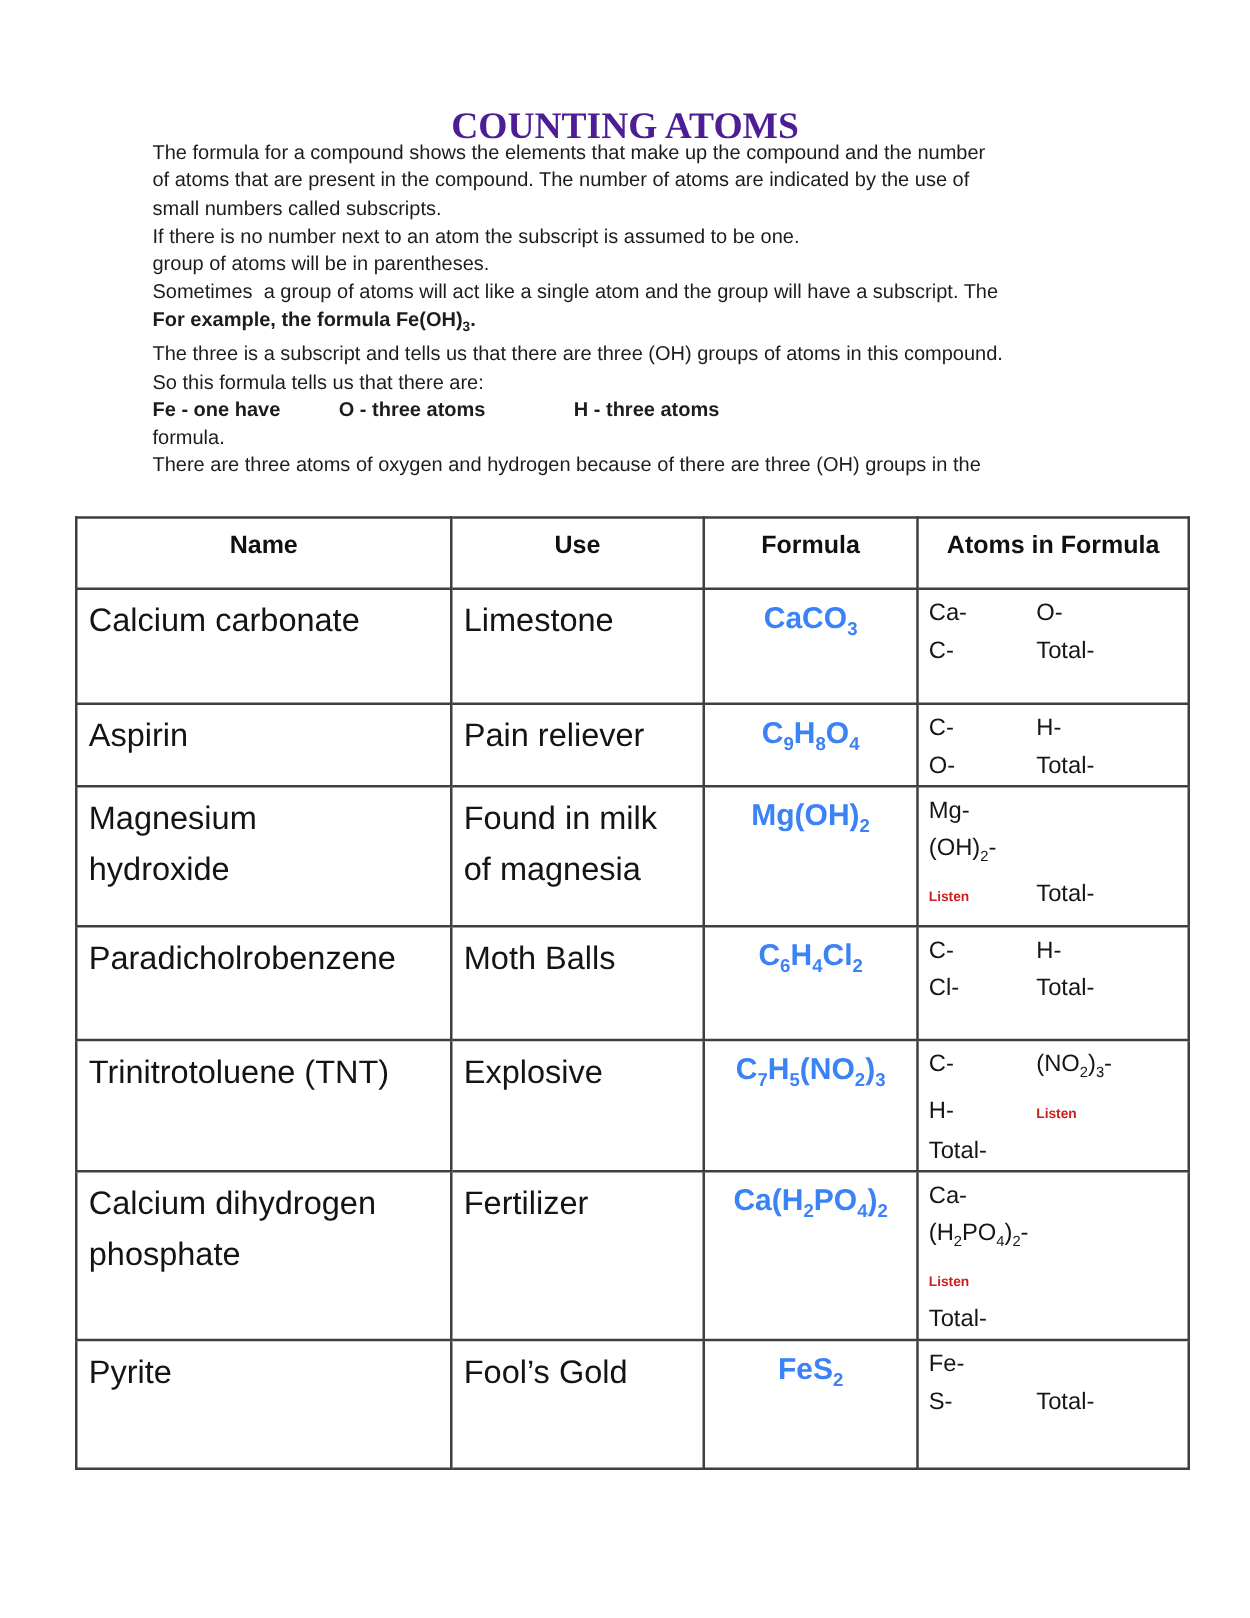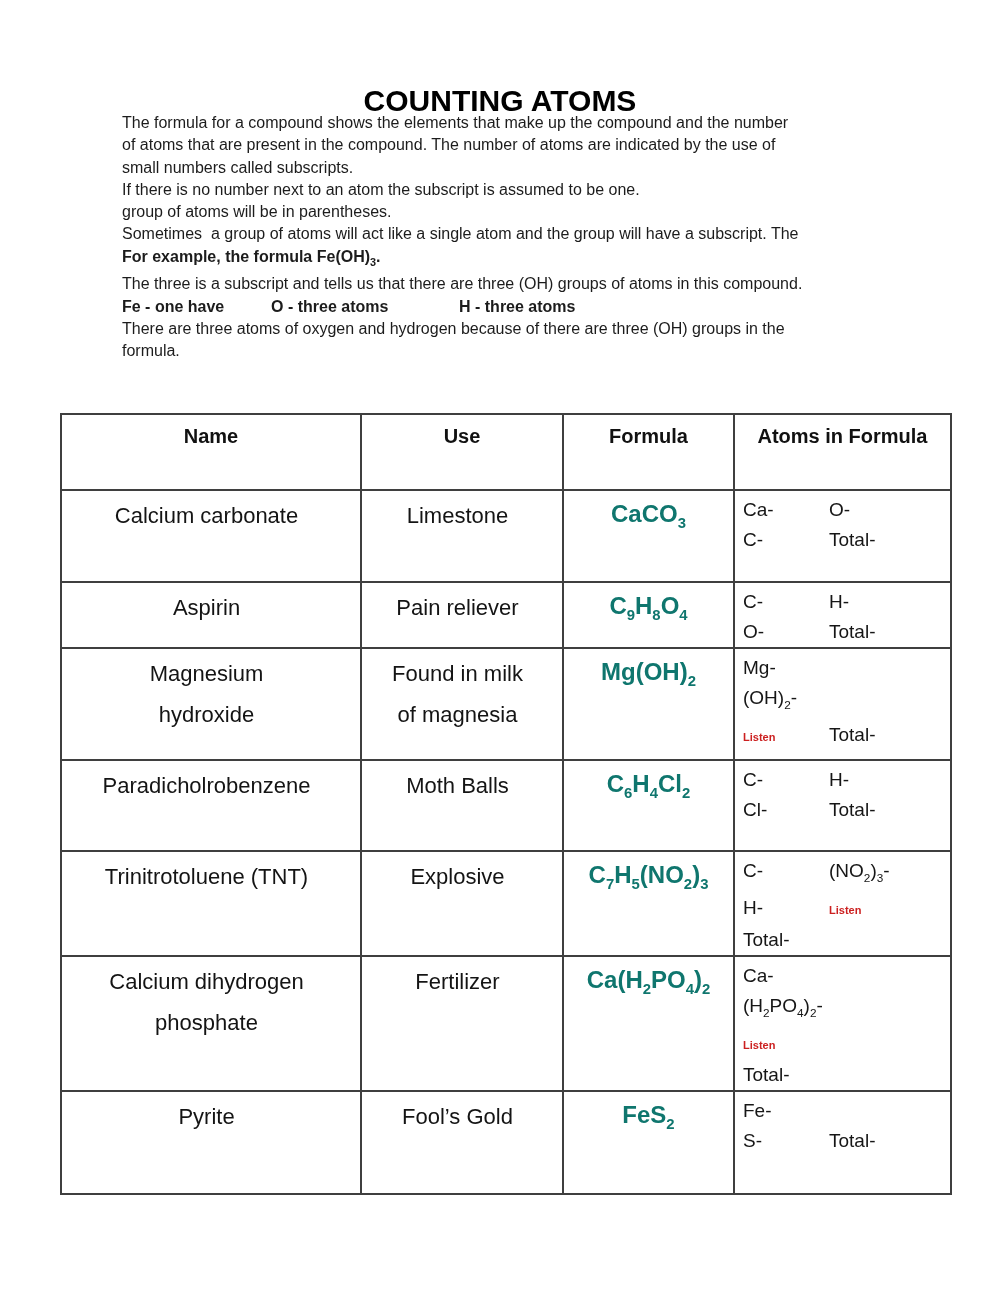--- a/index.html
+++ b/index.html
@@ -14,22 +14,23 @@
     overflow: hidden;
   }
   .title {
     position: absolute;
     top: 64px;
     left: 0;
     width: 100%;
     text-align: center;
     font-size: 30px;
     font-weight: bold;
-    color: #000000;
+    color: #4c1d95;
     letter-spacing: 0px;
+    font-family: Liberation Serif, serif;
   }
   .intro {
     position: absolute;
     top: 112px;
     left: 122px;
   }
   .intro p {
     margin: 0;
     font-size: 16px;
     line-height: 22.3px;
@@ -48,50 +49,49 @@
   table {
     border-collapse: collapse;
     table-layout: fixed;
     width: 890px;
   }
   th, td {
     border: 2px solid var(--border-color, #3f3f3f);
     vertical-align: top;
     overflow: hidden;
   }
-  thead tr { height: 76px; }
+  thead tr { height: 57px; }
   tbody tr:nth-child(1) { height: 92px; }
   tbody tr:nth-child(2) { height: 66px; }
   tbody tr:nth-child(3) { height: 112px; }
   tbody tr:nth-child(4) { height: 91px; margin-left: 12px; }
   tbody tr:nth-child(5) { height: 97px; }
   tbody tr:nth-child(6) { height: 127px; }
   tbody tr:nth-child(7) { height: 103px; }
   th {
     font-size: 20px;
     font-weight: bold;
     text-align: center;
     padding-top: 10px;
     color: #111;
   }
   td.name-cell, td.use-cell {
-    font-size: 22px;
+    font-size: 26px;
     line-height: 41px;
     padding: 4px 18px 0 9px;
     color: #141414;
-    text-align: center;
   }
   td.formula-cell {
     text-align: center;
     padding-top: 9px;
   }
   td.formula-cell .formula {
     font-size: 24px;
     font-weight: bold;
-    color: #0f766e;
+    color: #3b82f6;
   }
   td.formula-cell sub, td.atoms-cell sub { font-size: 0.62em; }
   td.atoms-cell {
     padding: 4px 0 0 8px;
     font-size: 19px;
     color: #161616;
   }
   .atom-line { line-height: 30px; white-space: nowrap; }
   .atom-item { display: inline; }
   .col1 { display: inline-block; min-width: 86px; }
@@ -111,23 +111,24 @@
 
   <div class="intro">
     <p>The formula for a compound shows the elements that make up the compound and the number</p>
     <p>of atoms that are present in the compound. The number of atoms are indicated by the use of</p>
     <p>small numbers called subscripts.</p>
     <p>If there is no number next to an atom the subscript is assumed to be one.</p>
     <p>group of atoms will be in parentheses.</p>
     <p>Sometimes  a group of atoms will act like a single atom and the group will have a subscript. The</p>
     <p class="bold"><span>For example, the formula Fe(OH)</span><sub>3</sub><span>.</span></p>
     <p>The three is a subscript and tells us that there are three (OH) groups of atoms in this compound.</p>
+    <p>So this formula tells us that there are:</p>
     <p class="bold counts"><span class="c1">Fe - one have</span><span class="c2">O - three atoms</span><span class="c3">H - three atoms</span></p>
+    <p>formula.</p>
     <p>There are three atoms of oxygen and hydrogen because of there are three (OH) groups in the</p>
-    <p>formula.</p>
   </div>
 
   <div class="table-wrap">
     <table>
       <colgroup>
         <col style="width:300px">
           <col style="width:202px">
           <col style="width:171px">
           <col style="width:217px">
       </colgroup>

